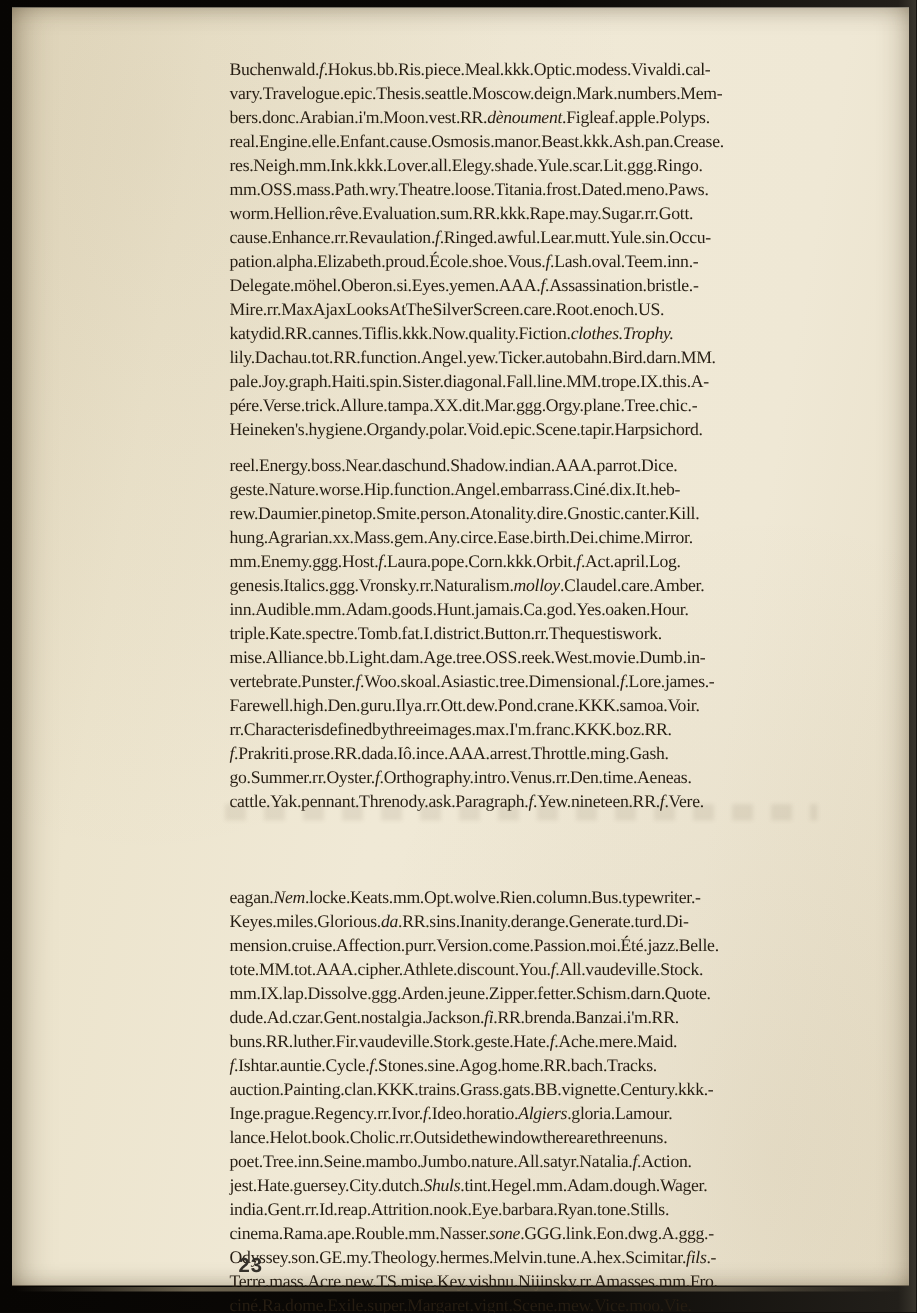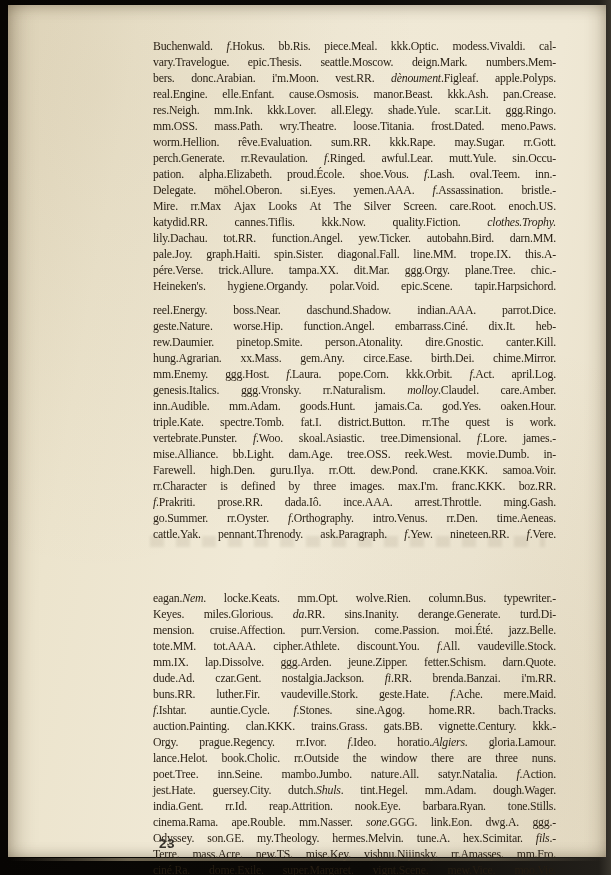--- a/index.html
+++ b/index.html
@@ -32,21 +32,21 @@
     filter:blur(1.4px);}
   .text-block{
     position:absolute;left:145px;top:33px;width:403px;
     font-size:11.8px;line-height:16px;letter-spacing:-0.2px;
     color:#261d12;
     text-rendering:optimizeLegibility;
   }
   .para{margin:0 0 8px 0;}
   .para.gap-lg{margin-bottom:17px;}
   .para:last-child{margin-bottom:0;margin-top:48px;}
-  .line{display:flex;justify-content:space-between;height:16px;overflow:visible;}
+  .line{display:flex;height:16px;overflow:visible;}
   .w{white-space:pre;}
   .w i{font-style:italic;}
   .page-number{
     position:absolute;left:151px;top:831px;
     font-family:"Liberation Sans", sans-serif;
     font-size:13.5px;letter-spacing:.6px;color:#34302a;font-weight:bold;
   }
 </style>
 </head>
 <body>
@@ -107,21 +107,21 @@
         </div>
         <div class="line">
           <span class="w">worm.Hellion.</span>
           <span class="w">rêve.Evaluation.</span>
           <span class="w">sum.RR.</span>
           <span class="w">kkk.Rape.</span>
           <span class="w">may.Sugar.</span>
           <span class="w">rr.Gott.</span>
         </div>
         <div class="line">
-          <span class="w">perch.Generate.</span>
+          <span class="w">cause.Enhance.</span>
           <span class="w">rr.Revaulation.</span>
           <span class="w"><i>f</i>.Ringed.</span>
           <span class="w">awful.Lear.</span>
           <span class="w">mutt.Yule.</span>
           <span class="w">sin.Occu-</span>
         </div>
         <div class="line">
           <span class="w">pation.</span>
           <span class="w">alpha.Elizabeth.</span>
           <span class="w">proud.École.</span>
@@ -250,35 +250,35 @@
           <span class="w">triple.Kate.</span>
           <span class="w">spectre.Tomb.</span>
           <span class="w">fat.I.</span>
           <span class="w">district.Button.</span>
           <span class="w">rr.The</span>
           <span class="w">quest</span>
           <span class="w">is</span>
           <span class="w">work.</span>
         </div>
         <div class="line">
-          <span class="w">vertebrate.Punster.</span>
-          <span class="w"><i>f</i>.Woo.</span>
-          <span class="w">skoal.Asiastic.</span>
-          <span class="w">tree.Dimensional.</span>
-          <span class="w"><i>f</i>.Lore.</span>
-          <span class="w">james.-</span>
-        </div>
-        <div class="line">
           <span class="w">mise.Alliance.</span>
           <span class="w">bb.Light.</span>
           <span class="w">dam.Age.</span>
           <span class="w">tree.OSS.</span>
           <span class="w">reek.West.</span>
           <span class="w">movie.Dumb.</span>
           <span class="w">in-</span>
+        </div>
+        <div class="line">
+          <span class="w">vertebrate.Punster.</span>
+          <span class="w"><i>f</i>.Woo.</span>
+          <span class="w">skoal.Asiastic.</span>
+          <span class="w">tree.Dimensional.</span>
+          <span class="w"><i>f</i>.Lore.</span>
+          <span class="w">james.-</span>
         </div>
         <div class="line">
           <span class="w">Farewell.</span>
           <span class="w">high.Den.</span>
           <span class="w">guru.Ilya.</span>
           <span class="w">rr.Ott.</span>
           <span class="w">dew.Pond.</span>
           <span class="w">crane.KKK.</span>
           <span class="w">samoa.Voir.</span>
         </div>
@@ -385,21 +385,21 @@
         </div>
         <div class="line">
           <span class="w">auction.Painting.</span>
           <span class="w">clan.KKK.</span>
           <span class="w">trains.Grass.</span>
           <span class="w">gats.BB.</span>
           <span class="w">vignette.Century.</span>
           <span class="w">kkk.-</span>
         </div>
         <div class="line">
-          <span class="w">Orgy.</span>
+          <span class="w">Inge.</span>
           <span class="w">prague.Regency.</span>
           <span class="w">rr.Ivor.</span>
           <span class="w"><i>f</i>.Ideo.</span>
           <span class="w">horatio.<i>Algiers</i>.</span>
           <span class="w">gloria.Lamour.</span>
         </div>
         <div class="line">
           <span class="w">lance.Helot.</span>
           <span class="w">book.Cholic.</span>
           <span class="w">rr.Outside</span>

